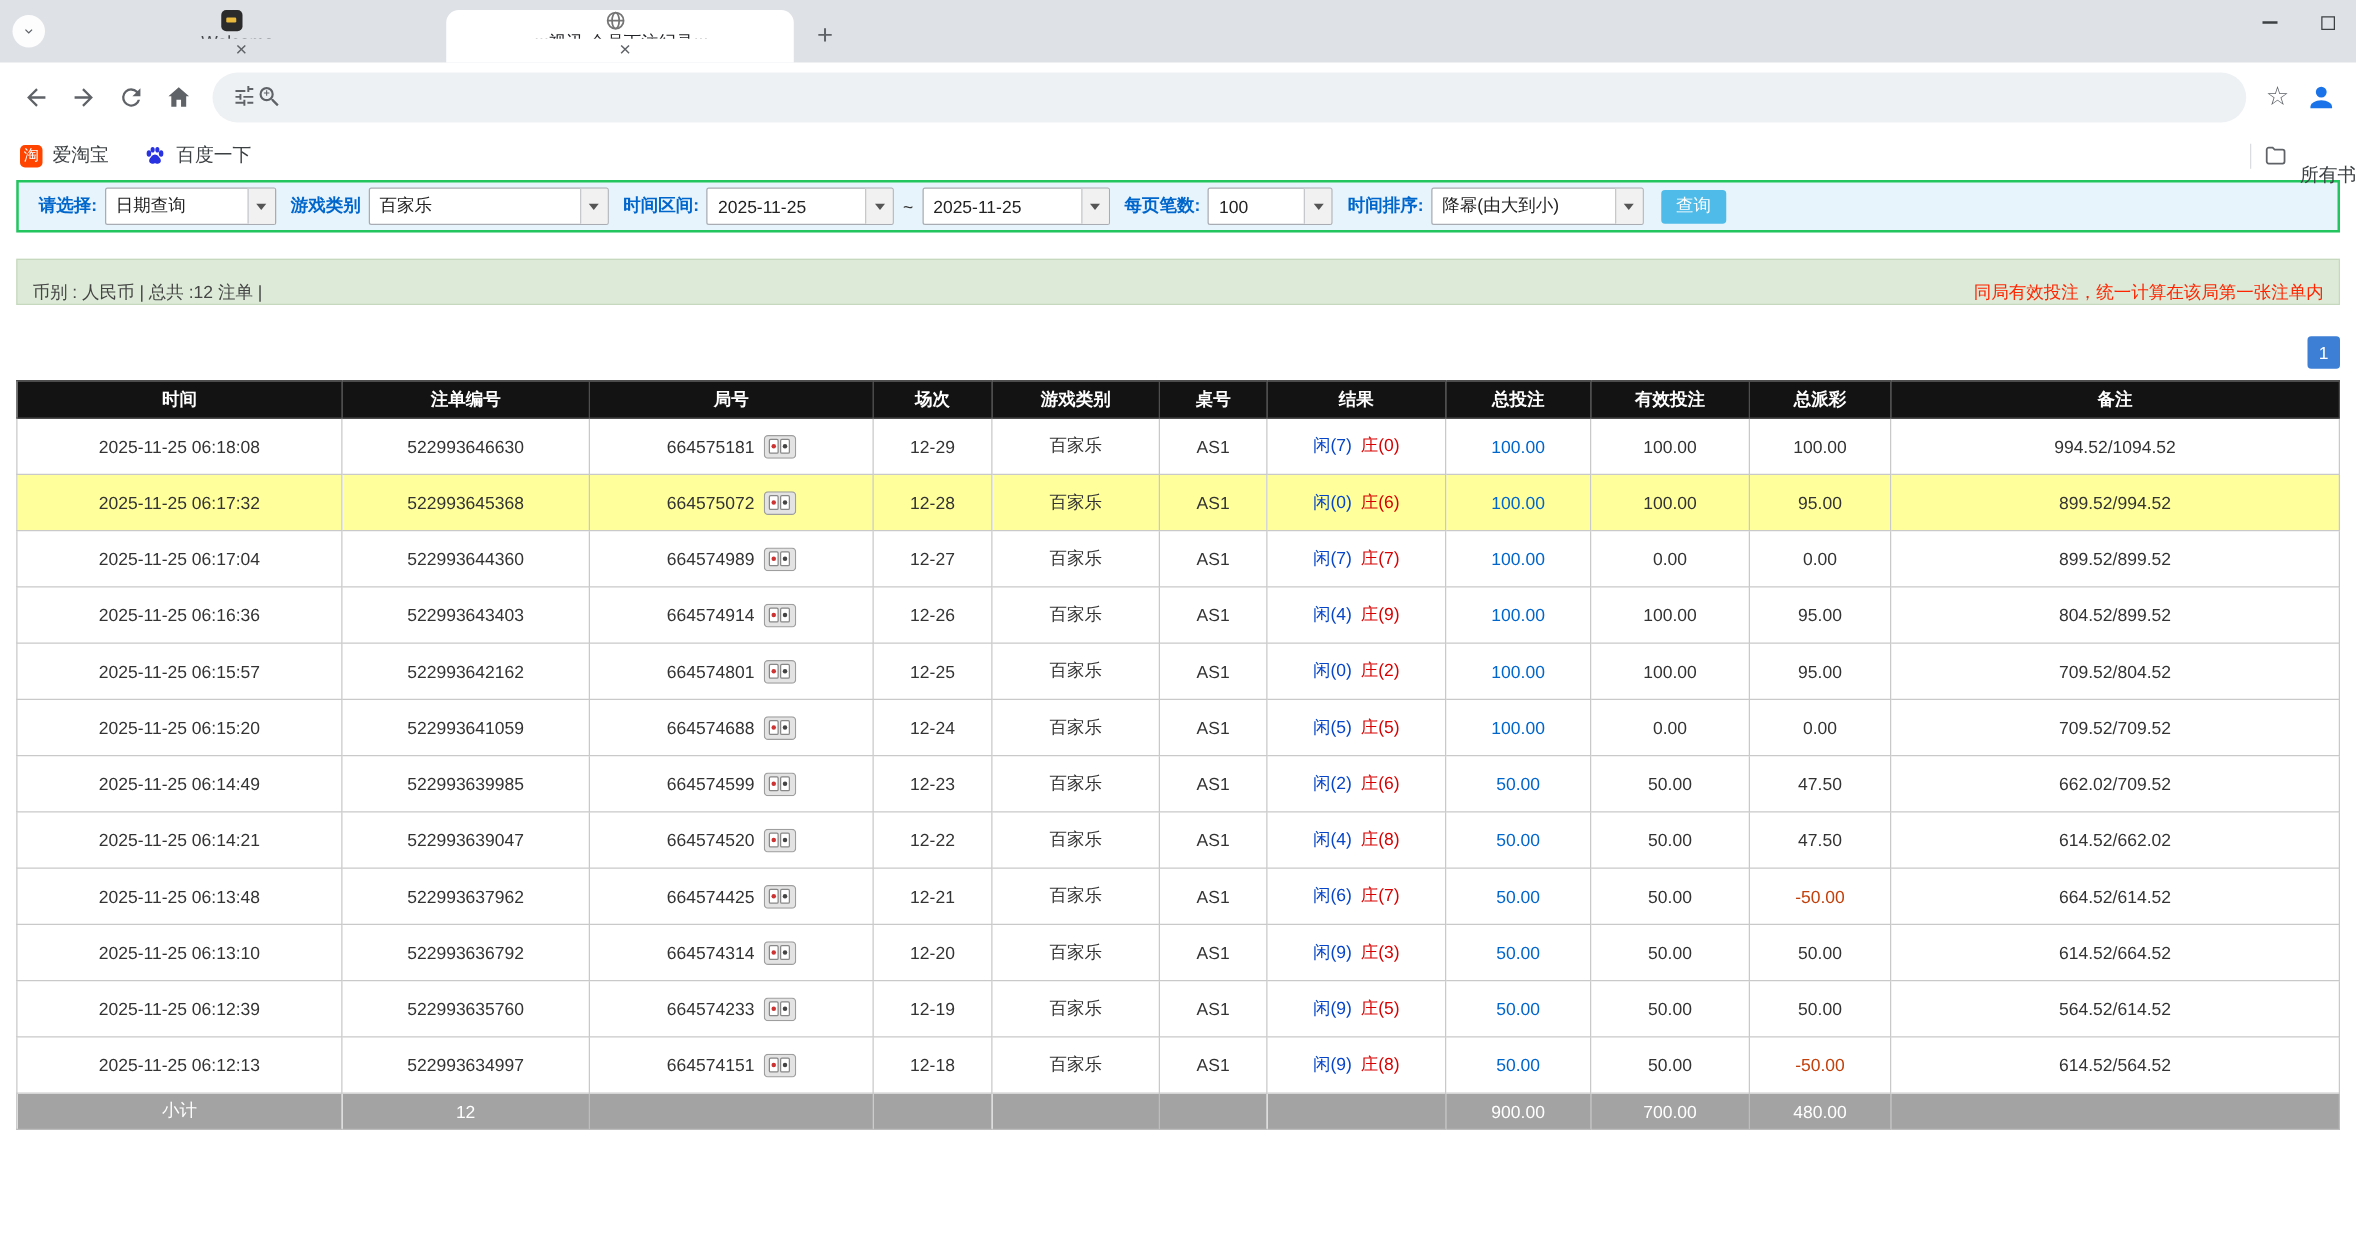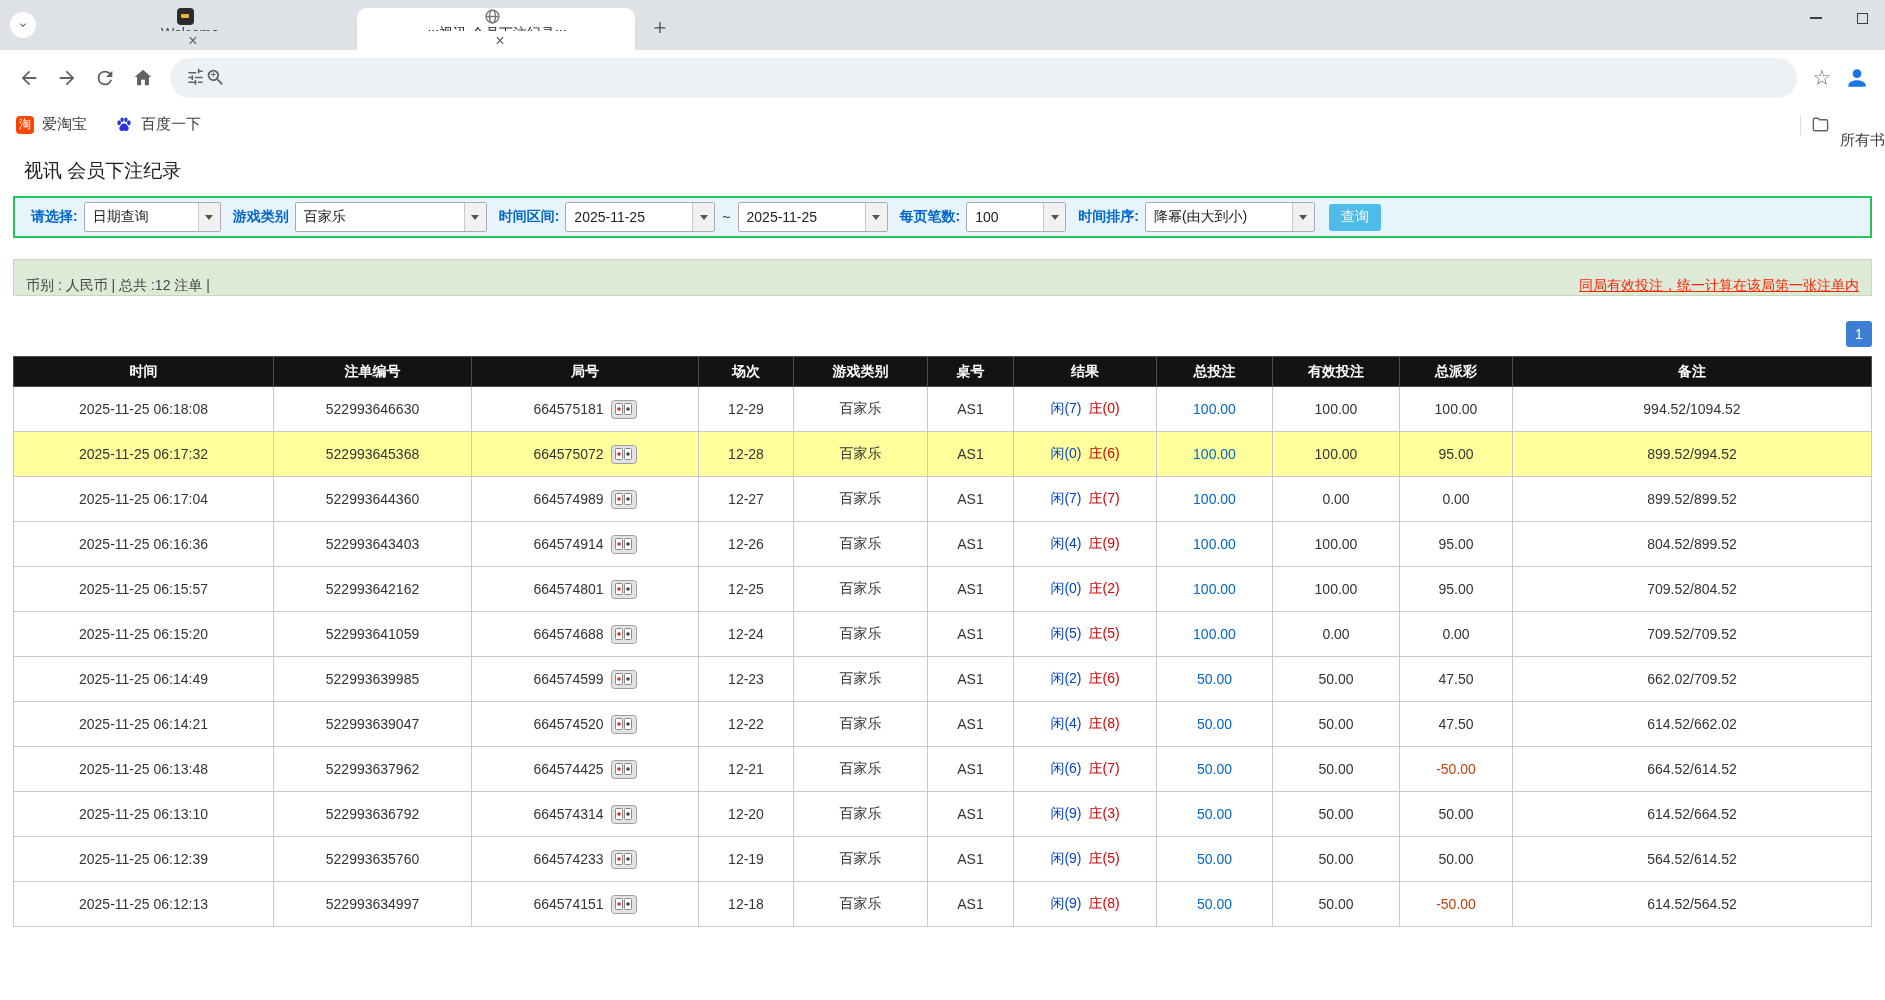--- a/index.html
+++ b/index.html
@@ -56,21 +56,21 @@
   .combo-val { flex: 1; display: flex; align-items: center; padding: 0 8px; font-size: 14px; color: #222; white-space: nowrap; overflow: hidden; }
   .combo-dd { width: 22px; background: #f1f1f1; border-left: 1px solid #c6c8cc; display: flex; align-items: center; justify-content: center; }
   .combo-dd::after { content: ""; border-left: 4px solid transparent; border-right: 4px solid transparent; border-top: 5px solid #555; }
   .tilde { margin: 0 7px; color: #333; font-size: 14px; }
   .search-btn { margin-left: 14px; background: #4fbbe8; color: #fff; border: none; height: 27px;
     padding: 0 12px; border-radius: 3px; font-size: 14px; cursor: pointer; font-family: inherit; }
 
   .summary-bar { margin: 21px 13px 0; height: 37px; background: #dcead7; border: 1px solid #c6d9bf;
     display: flex; align-items: flex-end; justify-content: space-between; padding: 0 12px; font-size: 14px; }
   .summary-left { color: #444; }
-  .summary-right { color: #ff2400; text-decoration: underline; }
+  .summary-right { color: #ff2400; }
 
   .pagination-row { margin: 25px 13px 9px; display: flex; justify-content: flex-end; }
   .page-btn { min-width: 26px; height: 26px; background: #3e7fd6; color: #fff; border-radius: 3px;
     display: flex; align-items: center; justify-content: center; font-size: 14px; }
 
   table.bet-table { margin: 0 13px; width: 1859px; border-collapse: collapse; table-layout: fixed; }
   .bet-table th { background: #131313; color: #fff; font-size: 14px; font-weight: bold; height: 30px;
     border: 1px solid #4e4e4e; text-align: center; }
   .bet-table td { border: 1px solid #c9c9c9; height: 45px; font-size: 14px; color: #333;
     text-align: center; padding: 0 4px; white-space: nowrap; overflow: hidden; }
@@ -184,21 +184,20 @@
       <span class="bm-sep"></span>
       <svg width="19" height="19" viewBox="0 0 24 24" fill="none" stroke="#5f6368" stroke-width="1.8">
           <path d="M3 6a2 2 0 0 1 2-2h4l2 2h8a2 2 0 0 1 2 2v10a2 2 0 0 1-2 2H5a2 2 0 0 1-2-2z"></path>
         </svg>
       <span class="bm-overflow-label">所有书</span>
     </div>
   </div>
 </div>
 
 <div>
-  <h1 class="page-title">视讯 会员下注纪录</h1>
 
   <div class="filter-bar">
     <span class="f-label">请选择:</span>
     <div class="combo" style="width:137px">
       <span class="combo-val">日期查询</span>
       <span class="combo-dd"></span>
     </div>
 
     <span class="f-label">游戏类别</span>
     <div class="combo" style="width:192px">
@@ -554,15 +553,28 @@
     <td>百家乐</td>
     <td>AS1</td>
     <td><span class="player">闲(9)</span><span class="banker">庄(8)</span></td>
     <td class="bet-link">50.00</td>
     <td>50.00</td>
     <td class="neg">-50.00</td>
     <td>614.52/564.52</td>
   </tr>
       </tbody>
     <tfoot>
+      <tr>
+        <td>小计</td>
+        <td>12</td>
+        <td></td>
+        <td></td>
+        <td></td>
+        <td></td>
+        <td></td>
+        <td>900.00</td>
+        <td>700.00</td>
+        <td>480.00</td>
+        <td></td>
+      </tr>
     </tfoot>
   </table>
 </div>
 
 </body></html>

